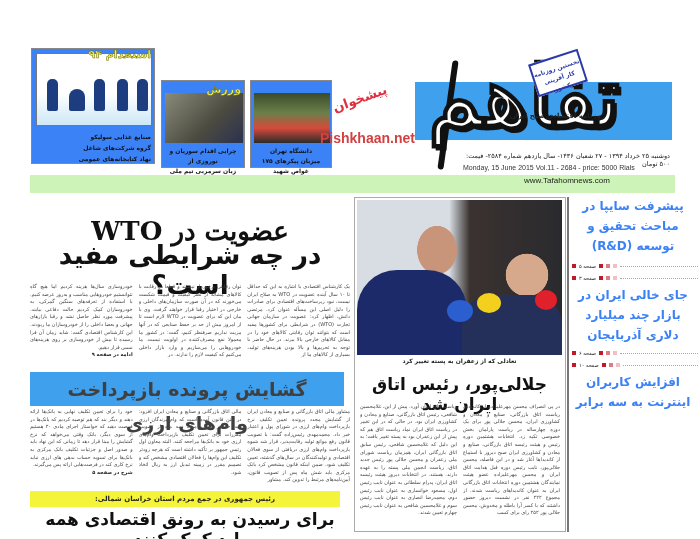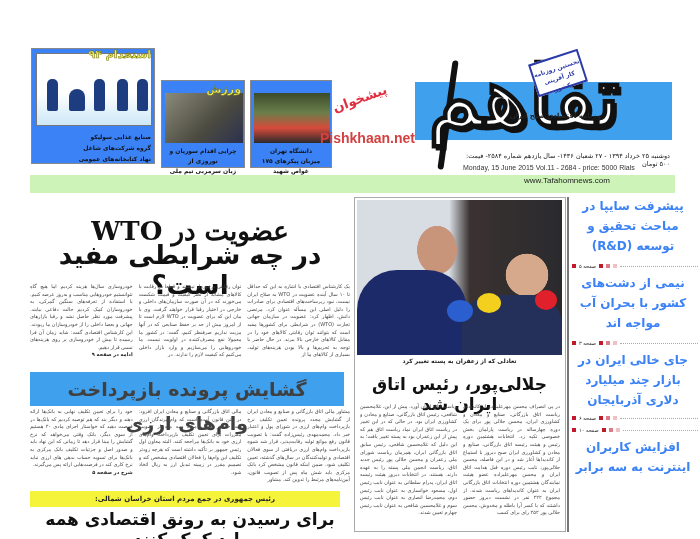--- a/index.html
+++ b/index.html
@@ -168,21 +168,20 @@
     <div class="ref">
       <span class="sq"></span>
       <span class="pg">صفحه ۵</span>
       <span class="sq"></span>
       <span class="sq l1"></span>
       <span class="sq l2"></span>
       <span class="dots"></span>
     </div>
   </div>
   <div class="side-item">
-    <div class="t" style="height:64px;">نیمی از دشت‌های کشور با بحران آب مواجه اند</div>
     <div class="ref">
       <span class="sq"></span>
       <span class="pg">صفحه ۳</span>
       <span class="sq"></span>
       <span class="sq l1"></span>
       <span class="sq l2"></span>
       <span class="dots"></span>
     </div>
   </div>
   <div class="side-item">

